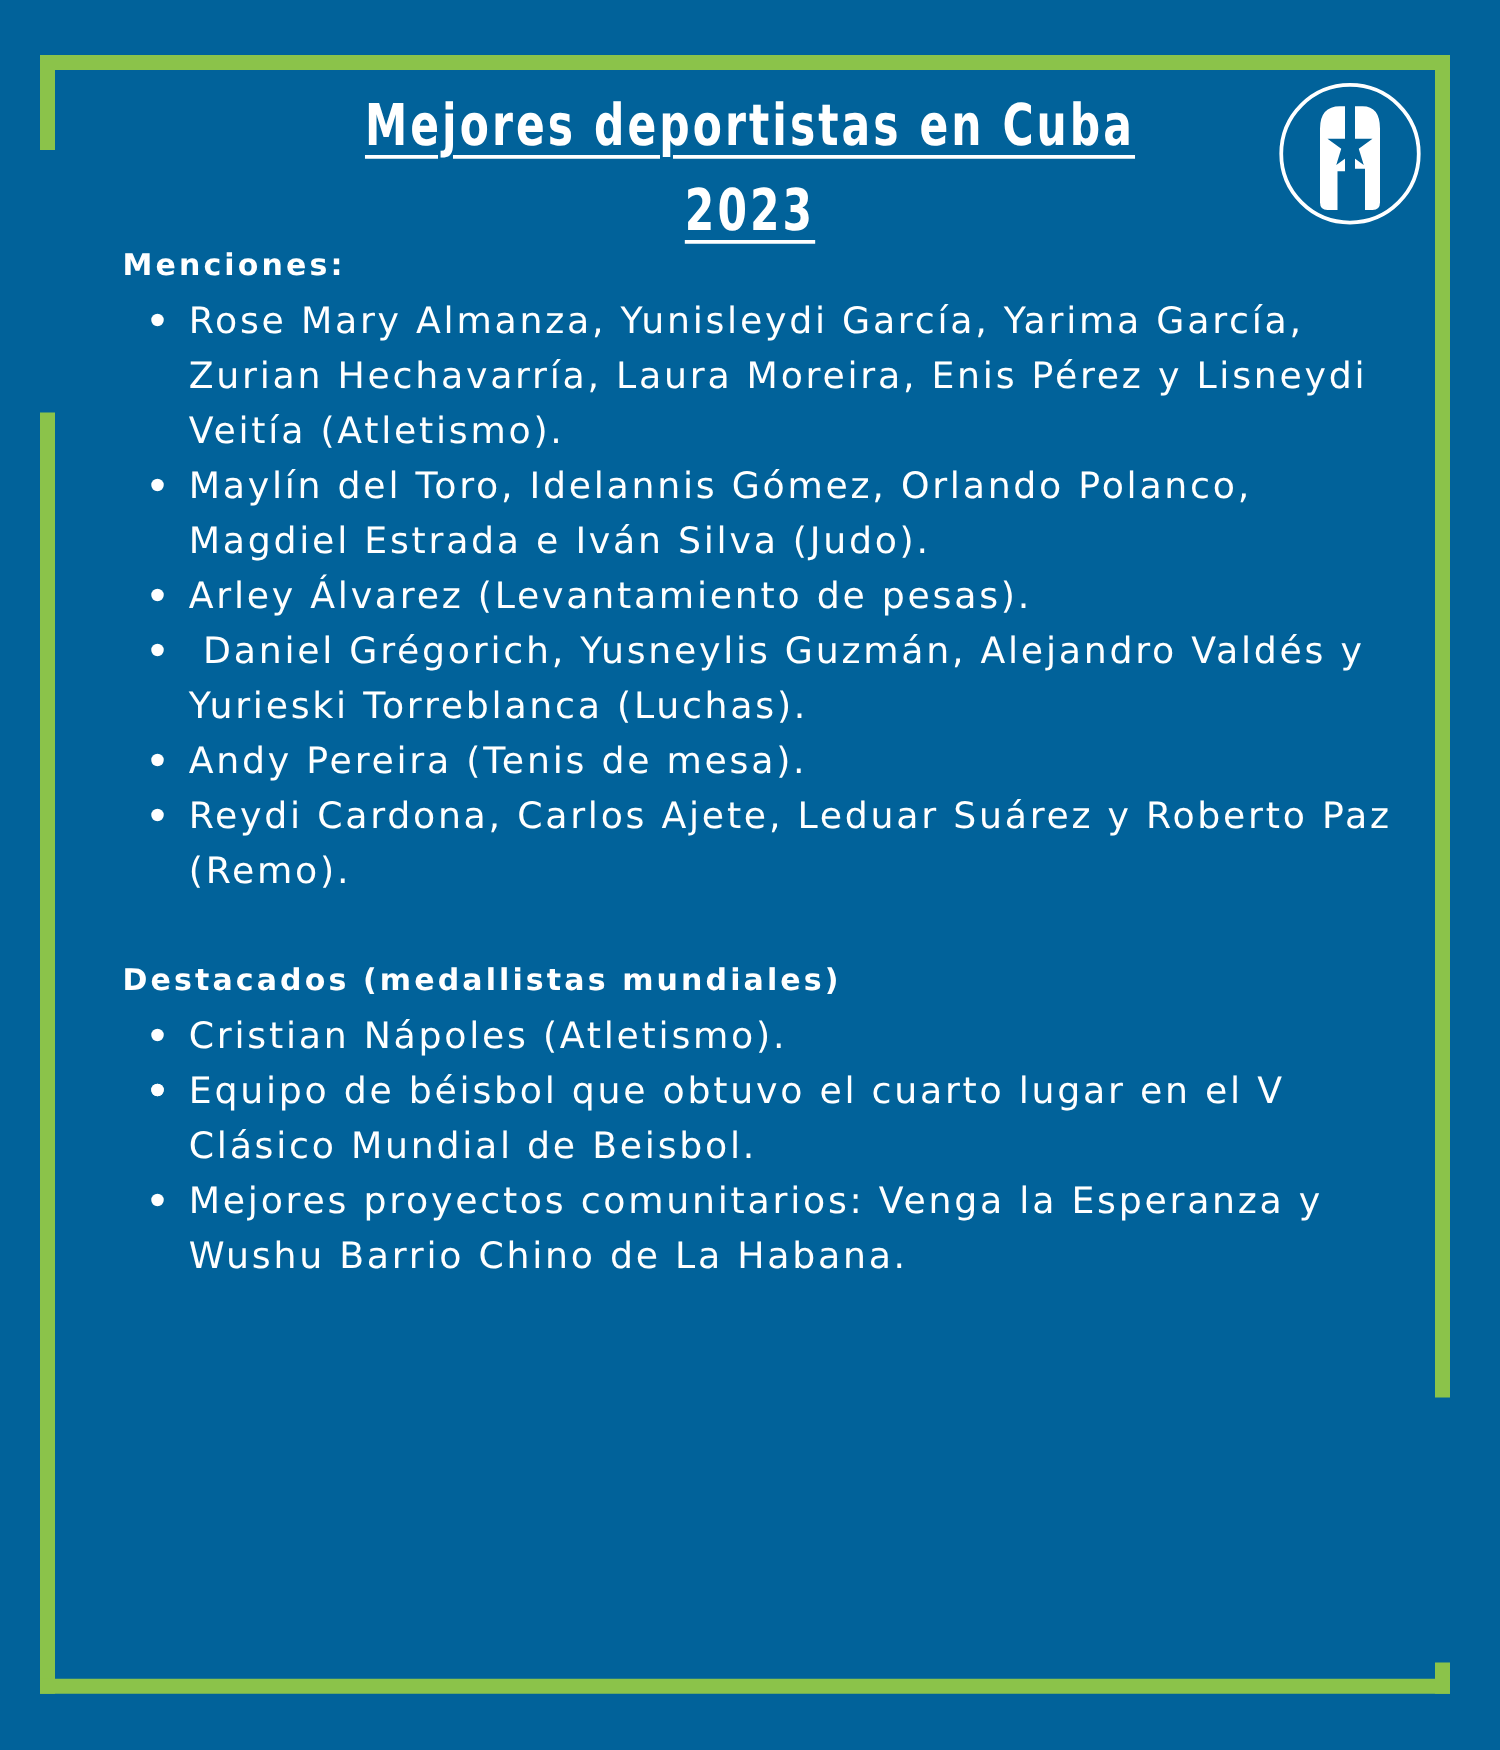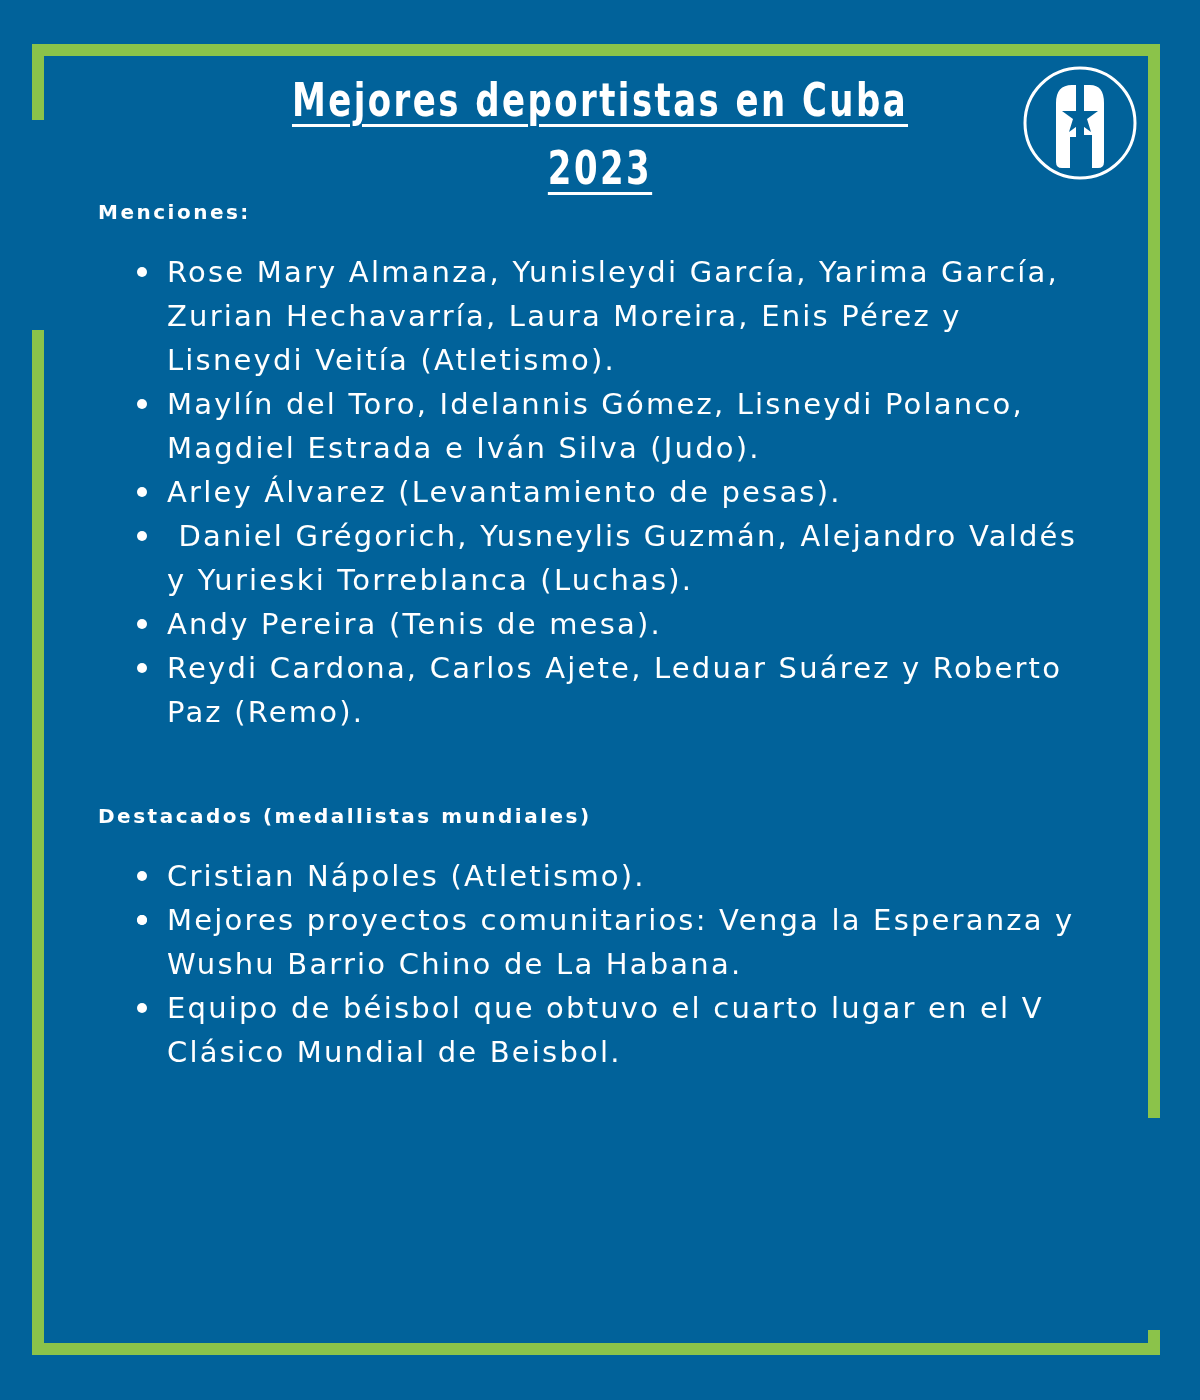--- a/index.html
+++ b/index.html
@@ -18,22 +18,22 @@
     font-weight: bold; font-size: 46px; line-height: 68px;
     letter-spacing: 3px;
     transform: scaleX(0.82);
   }
   .title span { text-decoration: underline; text-decoration-thickness: 3px; text-underline-offset: 8px; }
   .logo { position: absolute; left: 1022px; top: 65px; width: 116px; height: 116px; }
   .content {
     position: absolute; left: 98px; top: 190px; width: 1020px;
     font-size: 29px; letter-spacing: 2.2px;
   }
-  .section-heading { font-weight: bold; letter-spacing: 2.5px; line-height: 44px; font-size: 20px; }
-  ul { list-style: none; margin: 16px; padding: 0 0 0 53px; }
+  .section-heading { font-weight: bold; letter-spacing: 2.5px; line-height: 44px; font-size: 24px; }
+  ul { list-style: none; margin: 0; padding: 0 0 0 53px; }
   li { position: relative; line-height: 44px; }
   li .bullet {
     position: absolute; left: -30px; top: 17px;
     width: 10px; height: 10px; border-radius: 50%; background: #ffffff;
   }
   .gap { height: 44px; }
 </style>
 </head>
 <body>
 
@@ -55,29 +55,29 @@
     <path d="M34 38 Q34 20 50 20 L54 20 L54 72 L48 72 L48 103 L40 103 Q34 103 34 97 Z" fill="#ffffff"></path>
     <path d="M62 20 L68 20 Q82 20 82 38 L82 97 Q82 103 76 103 L70 103 L70 70 L62 70 Z" fill="#ffffff"></path>
     <polygon points="58,33 62,46 76,46 65,54 69,67 58,59 47,67 51,54 40,46 54,46" fill="#01629a"></polygon>
   </svg>
 </div>
 
 <div class="content">
   <div class="section-heading">Menciones:</div>
   <ul>
     <li><span class="bullet"></span><span>Rose Mary Almanza, Yunisleydi García, Yarima García, Zurian Hechavarría, Laura Moreira, Enis Pérez y Lisneydi Veitía (Atletismo).</span></li>
-    <li><span class="bullet"></span><span>Maylín del Toro, Idelannis Gómez, Lisneydi Polanco, Magdiel Estrada e Iván Silva (Judo).</span></li>
+    <li><span class="bullet"></span><span>Maylín del Toro, Idelannis Gómez, Orlando Polanco, Magdiel Estrada e Iván Silva (Judo).</span></li>
     <li><span class="bullet"></span><span>Arley Álvarez (Levantamiento de pesas).</span></li>
     <li><span class="bullet"></span><span style="white-space:pre-wrap;"> Daniel Grégorich, Yusneylis Guzmán, Alejandro Valdés y Yurieski Torreblanca (Luchas).</span></li>
     <li><span class="bullet"></span><span>Andy Pereira (Tenis de mesa).</span></li>
     <li><span class="bullet"></span><span>Reydi Cardona, Carlos Ajete, Leduar Suárez y Roberto Paz (Remo).</span></li>
   </ul>
 
   <div class="gap"></div>
 
   <div class="section-heading">Destacados (medallistas mundiales)</div>
   <ul>
     <li><span class="bullet"></span><span>Cristian Nápoles (Atletismo).</span></li>
     <li><span class="bullet"></span></li>
+    <li><span class="bullet"></span><span>Equipo de béisbol que obtuvo el cuarto lugar en el V Clásico Mundial de Beisbol.</span></li>
     <li><span class="bullet"></span><span>Mejores proyectos comunitarios: Venga la Esperanza y Wushu Barrio Chino de La Habana.</span></li>
-    <li><span class="bullet"></span><span>Equipo de béisbol que obtuvo el cuarto lugar en el V Clásico Mundial de Beisbol.</span></li>
   </ul>
 </div>
 
 </body></html>

